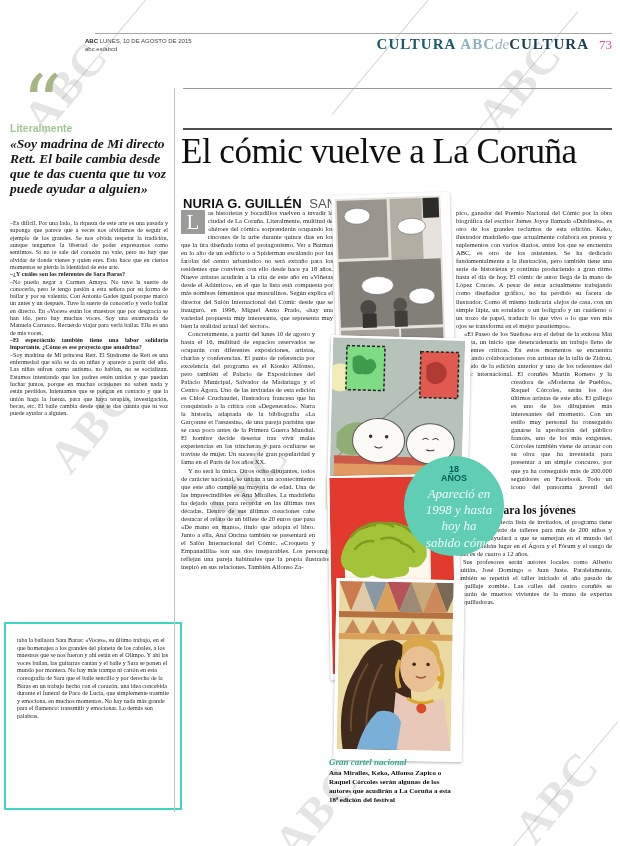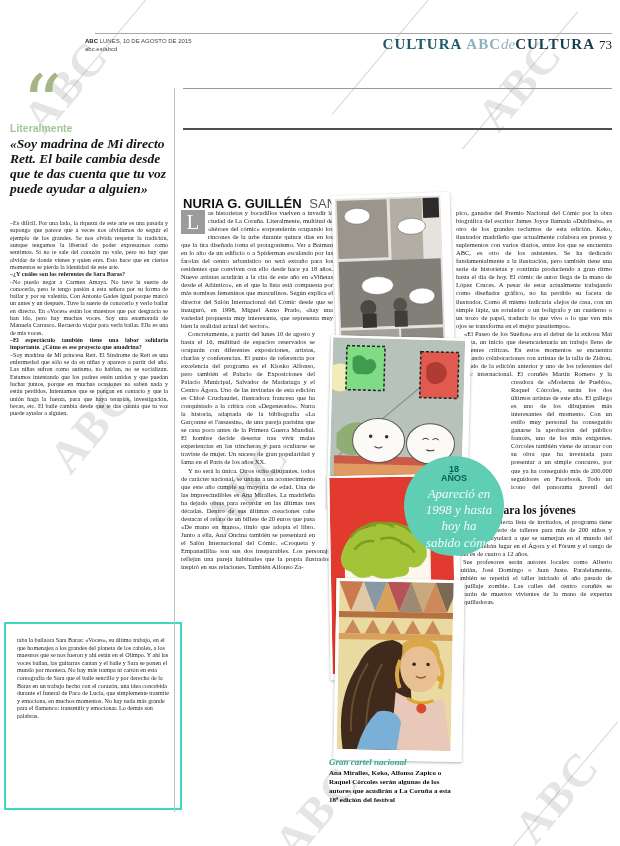--- a/index.html
+++ b/index.html
@@ -13,21 +13,21 @@
   
   .top-rule{position:absolute;left:95px;top:33px;width:517px;border-top:1px solid #a8a8a8;}
   .mast-left{position:absolute;left:85px;top:37px;font-family:"Liberation Sans",sans-serif;
       font-size:6px;color:#444;line-height:1.35;}
   .mast-left b{color:#222;}
   .mast-right{position:absolute;right:8px;top:35px;text-align:right;white-space:nowrap;}
   .sec-cultura{font-size:15px;font-weight:bold;color:#1d5a6a;letter-spacing:1px;}
   .sec-abc{font-size:15px;font-weight:bold;color:#8fb2bf;letter-spacing:1px;}
   .sec-de{font-size:15px;font-style:italic;color:#8fb2bf;}
   .sec-verano{font-size:15px;font-weight:bold;color:#173f4d;letter-spacing:1px;}
-  .sec-page{font-size:13px;color:#0f172a;}
+  .sec-page{font-size:13px;color:#ec4899;margin-left:6px;}
   
   .sidebar{position:absolute;left:8px;top:60px;width:158px;}
   .quote-glyph{position:absolute;left:14px;top:14px;font-size:78px;line-height:60px;
       color:#a6b585;font-family:"DejaVu Serif",serif;}
   .kicker{position:absolute;left:2px;top:62px;font-family:"Liberation Sans",sans-serif;
       font-weight:bold;font-size:10.5px;color:#a4c697;}
   .pullquote{position:absolute;left:2px;top:76px;width:156px;font-size:13.5px;font-weight:bold;
       font-style:italic;line-height:1.12;color:#141414;}
   .interview{position:absolute;left:2px;top:160px;width:158px;height:366px;overflow:hidden;
       font-size:6.1px;line-height:1.2;text-align:justify;color:#1c1c1c;}
@@ -118,20 +118,21 @@
       <p>–Soy madrina de Mi princesa Rett. El Síndrome de Rett es una enfermedad que sólo se da en niñas y aparece a partir del año. Las niñas sufren como autismo, no hablan, no se socializan. Estamos intentando que los padres estén unidos y que puedan luchar juntos, porque en muchas ocasiones no saben nada y están perdidos. Intentamos que se pongan en contacto y que la unión haga la fuerza, para que haya terapias, investigación, becas, etc. El baile cambia desde que te das cuanta que tu voz puede ayudar a alguien.</p>
     </div>
     <div class="teal-box">
       <span>taba la bailaora Sara Baras: «Voces», su último trabajo, en el que homenajea a los grandes del planeta de los cabales, a los maestros que se nos fueron y ahí están en el Olimpo. Y ahí las voces bailan, las guitarras cantan y el baile y Sara se ponen el mundo por montera. No hay más trampa ni cartón en esta coreografía de Sara que el baile sencillo y por derecho de la Baras en un trabajo hecho con el corazón, una idea concebida durante el funeral de Paco de Lucía, que simplemente trasmite y emociona, en muchos momentos. No hay nada más grande para el flamenco: transmitir y emocionar. Lo demás son palabras.</span>
     </div>
   </div>
 
   <div class="vline"></div>
   <div class="hr-thin"></div>
   <div class="hr-dark"></div>
+  <h1 class="headline" style="margin:0;font-weight:normal;">El cómic vuelve a La Coruña</h1>
   <div class="byline">
     <span class="name">NURIA G. GUILLÉN</span>
     <span class="place">SANTIAGO</span>
   </div>
 
   <div class="body-cols">
 
     <div class="col col1">
       <p><span class="dropcap">L</span><span>as historietas y bocadillos vuelven a invadir la ciudad de La Coruña. Literalmente, multitud de «héroes del cómic» sorprenderán ocupando los rincones de la urbe durante quince días en los que la tira diseñada toma el protagonismo. Ver a Batman en lo alto de un edificio o a Spiderman escalando por las farolas del centro urbanístico no será extraño para los residentes que conviven con ello desde hace ya 18 años. Nueve artistas acudirán a la cita de este año en «Viñetas desde el Atlántico», en el que la lista está compuesta por más nombres femeninos que masculinos. Según explica el director del Salón Internacional del Cómic desde que se inauguró, en 1998, Miguel Anxo Prado, «hay una variedad propuesta muy interesante, que representa muy bien la realidad actual del sector».</span></p>
       <p><span class="img-intrude"></span><span>Concretamente, a partir del lunes 10 de agosto y hasta el 16, multitud de espacios reservados se ocuparán con diferentes exposiciones, artistas, charlas y conferencias. El punto de referencia por excelencia del programa es el Kiosko Alfonso, pero también el Palacio de Exposiciones del Palacio Municipal, Salvador de Madariaga y el Centro Ágora. Uno de las invitadas de esta edición es Chloé Cruchaudet, ilustradora francesa que ha conquistado a la crítica con «Degenerado». Narra la historia, adaptada de la bibliografía «La Garçonne et l'assassin», de una pareja parisina que se casa poco antes de la Primera Guerra Mundial. El hombre decide desertar tras vivir malas experiencias en las trincheras y para ocultarse se traviste de mujer. Un suceso de gran popularidad y fama en el París de los años XX.</span></p>

